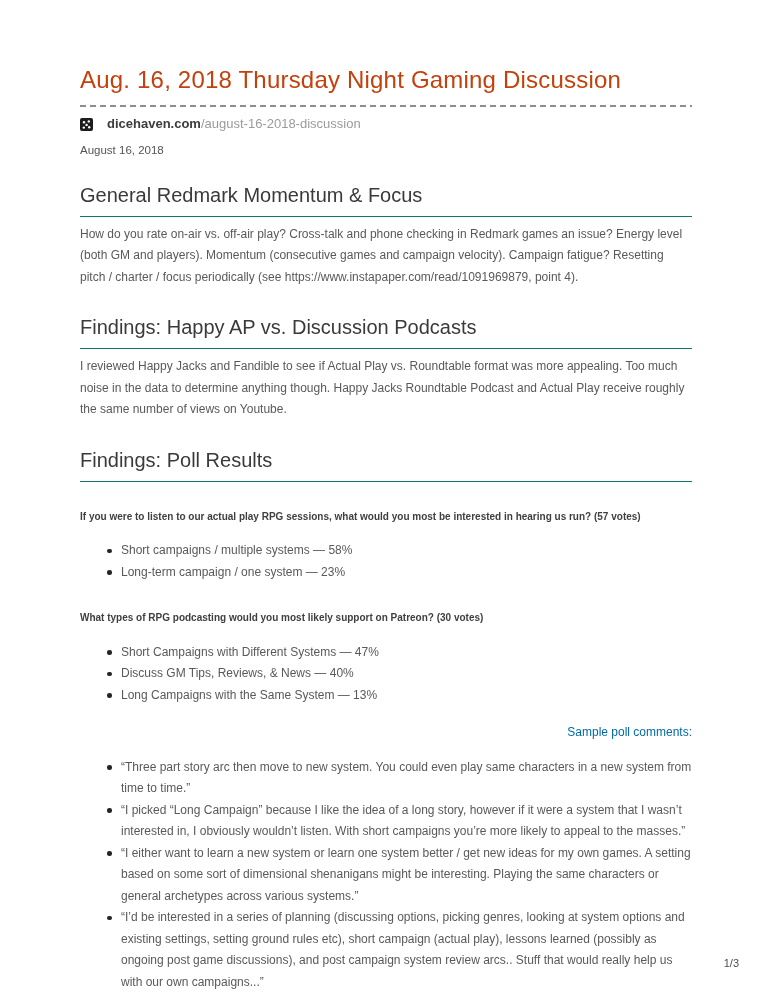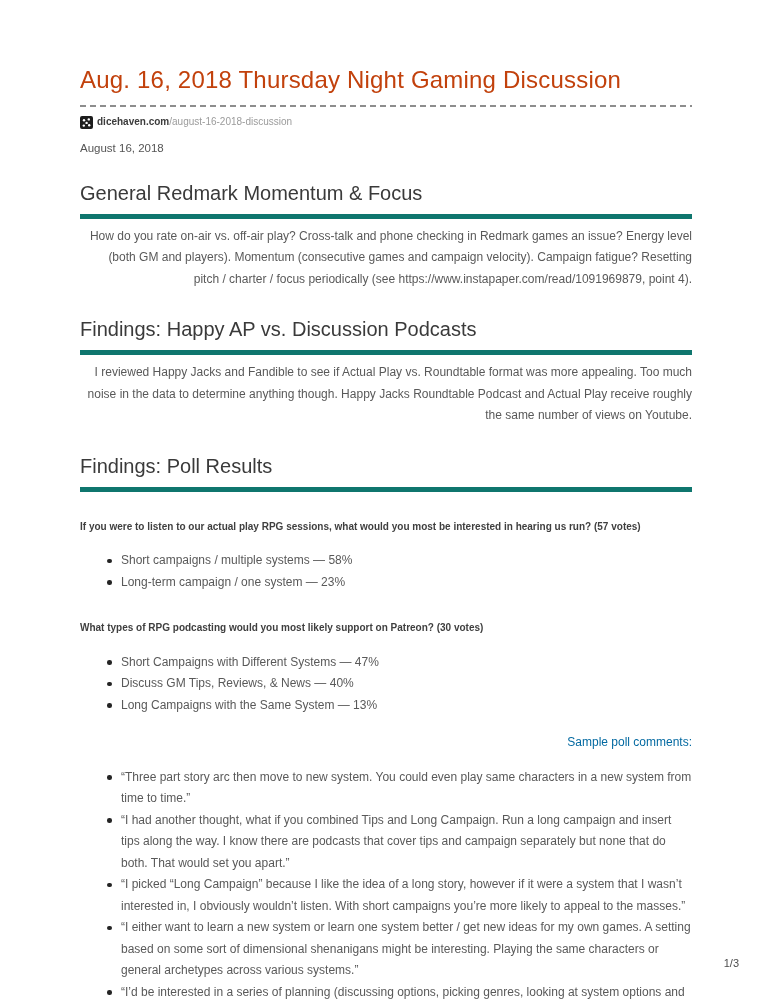--- a/index.html
+++ b/index.html
@@ -28,23 +28,23 @@
     margin: 0 0 10px 0;
     line-height: 1.2;
   }
   .dashed-rule {
     height: 2px;
     background: repeating-linear-gradient(90deg, #8d8d8d 0 6px, transparent 6px 10px);
     margin: 0 0 9px 0;
   }
   .source-line {
     display: flex;
-    align-items: flex-start;
-    gap: 4px;
-    font-size: 10px;
+    align-items: flex-end;
+    gap: 14px;
+    font-size: 13px;
     color: #9b9b9b;
     text-decoration: none;
     cursor: pointer;
   }
   .favicon {
     width: 13px; height: 13px;
     display: inline-block;
     flex: 0 0 13px;
   }
   .source-domain { color: #3c3c3c; font-weight: bold; }
@@ -52,31 +52,30 @@
   .date-line {
     text-align: left;
     font-size: 11.5px;
     color: #555555;
     margin-top: 13px;
   }
   h2.section-heading {
     font-size: 20px;
     font-weight: normal;
     color: #3a3a3a;
-    border-bottom: 5px solid #0f766e;
+    border-bottom: 1px solid #0f766e;
     padding-bottom: 9px;
     margin-top: 27px;
     line-height: 1.2;
   }
   p.body-text {
     font-size: 12px;
     line-height: 21.5px;
     color: #595959;
     margin-top: 7px;
-    text-align: right;
   }
   p.poll-question {
     font-size: 10px;
     line-height: 21.5px;
     font-weight: bold;
     color: #3f3f3f;
     margin-top: 24px;
   }
   p.comments-label {
     font-size: 12px;
@@ -159,21 +158,20 @@
       <p class="poll-question">What types of RPG podcasting would you most likely support on Patreon? (30 votes)</p>
       <ul class="bullet-list">
         <li>Short Campaigns with Different Systems — 47%</li>
         <li>Discuss GM Tips, Reviews, &amp; News — 40%</li>
         <li>Long Campaigns with the Same System — 13%</li>
       </ul>
 
       <p class="comments-label">Sample poll comments:</p>
       <ul class="bullet-list">
         <li>“Three part story arc then move to new system. You could even play same characters in a new system from time to time.”</li>
-        <li>“I had another thought, what if you combined Tips and Long Campaign. Run a long campaign and insert tips along the way. I know there are podcasts that cover tips and campaign separately but none that do both. That would set you apart.”</li>
         <li>“I picked “Long Campaign” because I like the idea of a long story, however if it were a system that I wasn’t interested in, I obviously wouldn’t listen. With short campaigns you’re more likely to appeal to the masses.”</li>
         <li>“I either want to learn a new system or learn one system better / get new ideas for my own games. A setting based on some sort of dimensional shenanigans might be interesting. Playing the same characters or general archetypes across various systems.”</li>
         <li>“I’d be interested in a series of planning (discussing options, picking genres, looking at system options and existing settings, setting ground rules etc), short campaign (actual play), lessons learned (possibly as ongoing post game discussions), and post campaign system review arcs.. Stuff that would really help us with our own campaigns...”</li>
 
       </ul>
     </section>
 
   </div>
 
   <div class="page-indicator">1/3</div>

